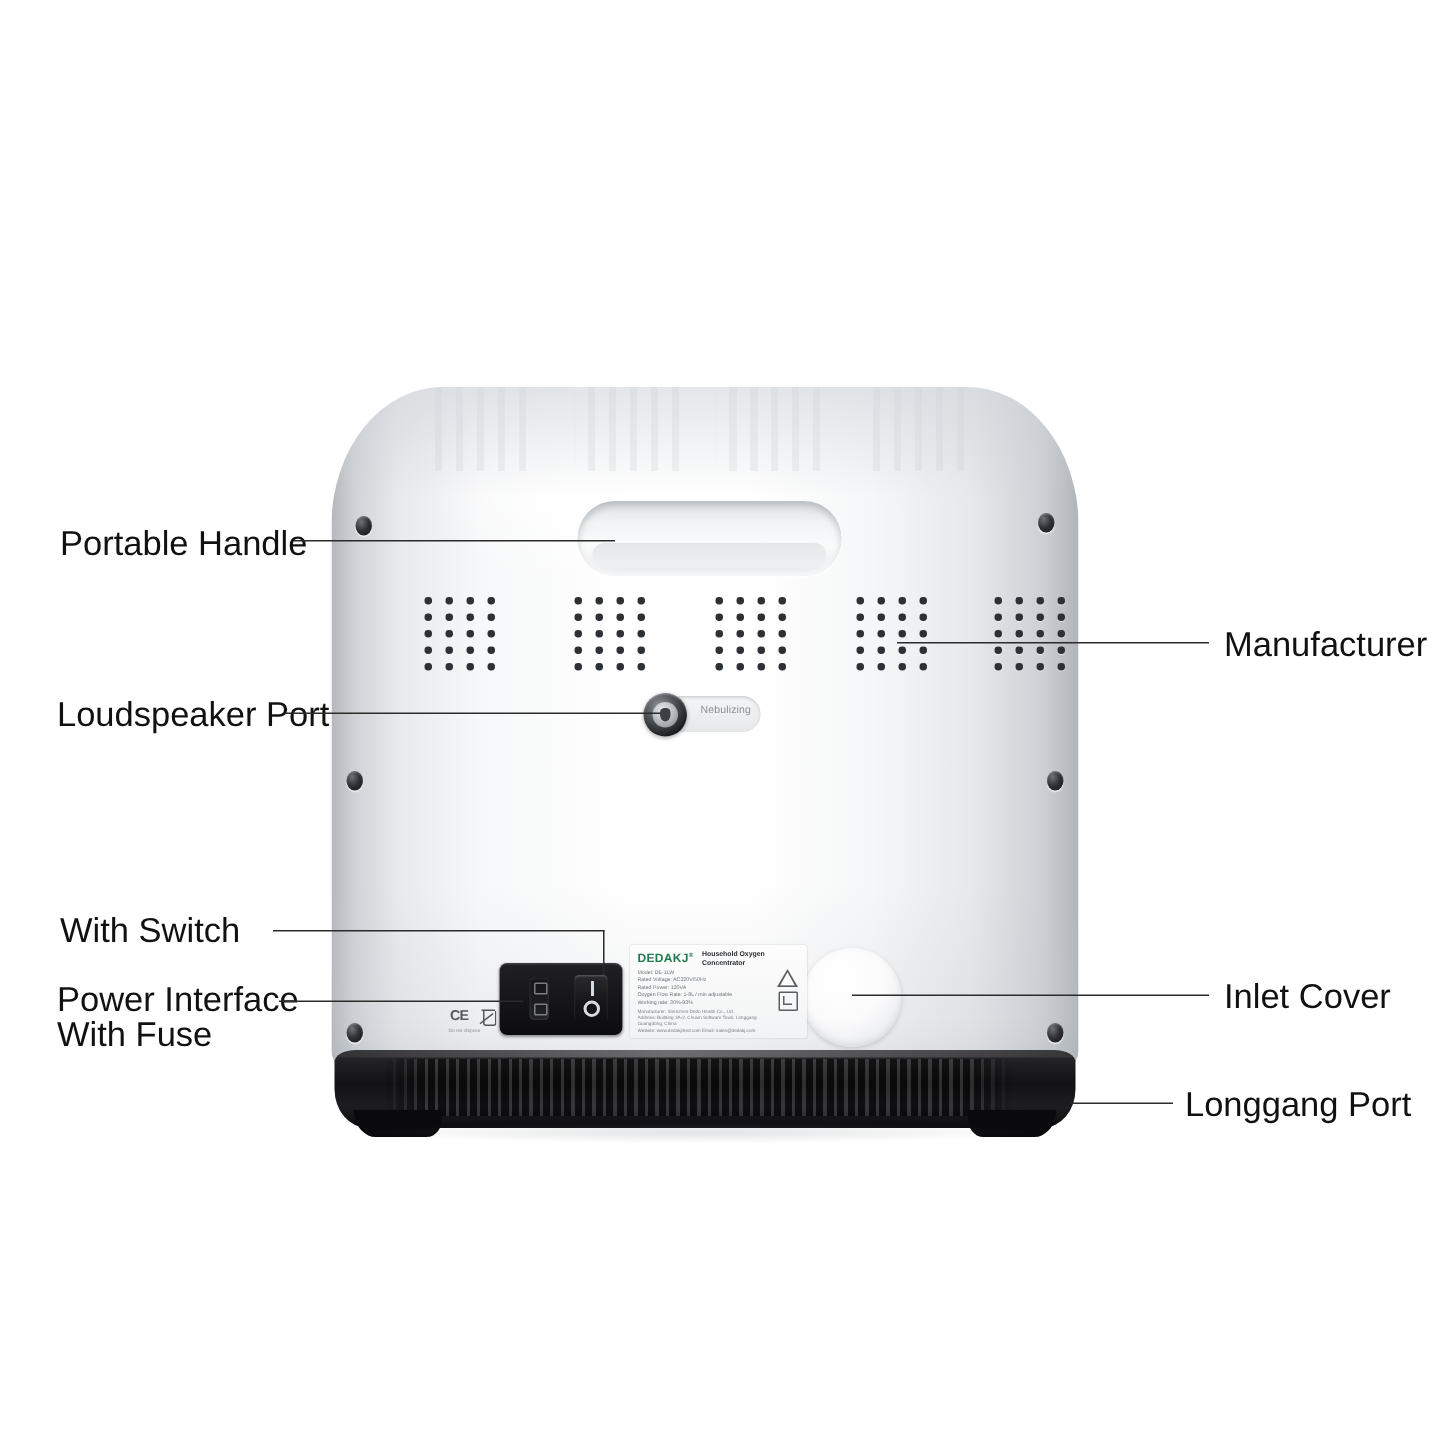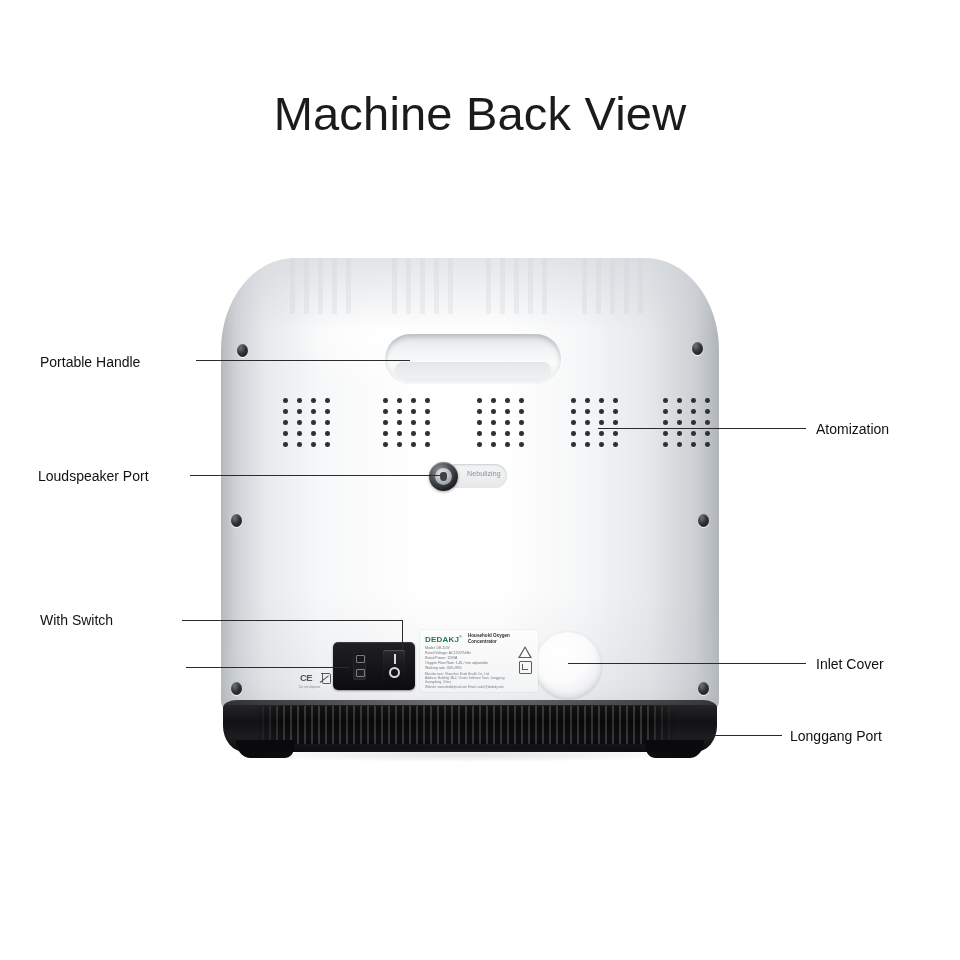--- a/index.html
+++ b/index.html
@@ -29,21 +29,21 @@
     font-size: 47px;
     font-weight: 400;
     color: #1b1b1b;
     letter-spacing: 0.2px;
     line-height: 1.1;
   }
 
   
   .label {
     position: absolute;
-    font-size: 14px;
+    font-size: 23px;
     color: #111111;
     line-height: 23px;
     white-space: pre-line;
   }
   .label.right { text-align: left; }
 
   
   .leader {
     position: absolute;
     background: #2b2b2b;
@@ -502,21 +502,20 @@
     height: 14px;
     border-radius: 50%;
     background: radial-gradient(ellipse at center, rgba(120,126,133,0.22) 0%, rgba(255,255,255,0) 72%);
   }
 </style>
 </head>
 <body>
 
 <div id="page">
 
-  <div class="title">Machine Back View</div>
 
   <div id="machine">
 
     <div class="body-shell"></div>
     <div class="body-shade"></div>
 
     <div class="handle"></div>
     <div class="handle-inner"></div>
 
     <div class="screw" style="left:22px;  top:86px;"></div>
@@ -703,23 +702,25 @@
   <div class="label" style="left:40px;  top:351px;">Portable Handle</div>
   <div class="leader h" style="left:196px; top:360px; width:214px;"></div>
 
   <div class="label" style="left:38px;  top:465px;">Loudspeaker Port</div>
   <div class="leader h" style="left:190px; top:475px; width:250px;"></div>
 
   <div class="label" style="left:40px;  top:609px;">With Switch</div>
   <div class="leader h" style="left:182px; top:620px; width:221px;"></div>
   <div class="leader v" style="left:402px; top:620px; height:30px;"></div>
 
+  <div class="label" style="left:38px;  top:655px;">Power Interface
+With Fuse</div>
   <div class="leader h" style="left:186px; top:667px; width:163px;"></div>
 
-  <div class="label right" style="left:816px; top:418px;">Atomization</div>
+  <div class="label right" style="left:816px; top:418px;">Manufacturer</div>
   <div class="leader h" style="left:598px; top:428px; width:208px;"></div>
 
   <div class="label right" style="left:816px; top:653px;">Inlet Cover</div>
   <div class="leader h" style="left:568px; top:663px; width:238px;"></div>
 
   <div class="label right" style="left:790px; top:725px;">Longgang Port</div>
   <div class="leader h" style="left:714px; top:735px; width:68px;"></div>
 
 </div>
 

